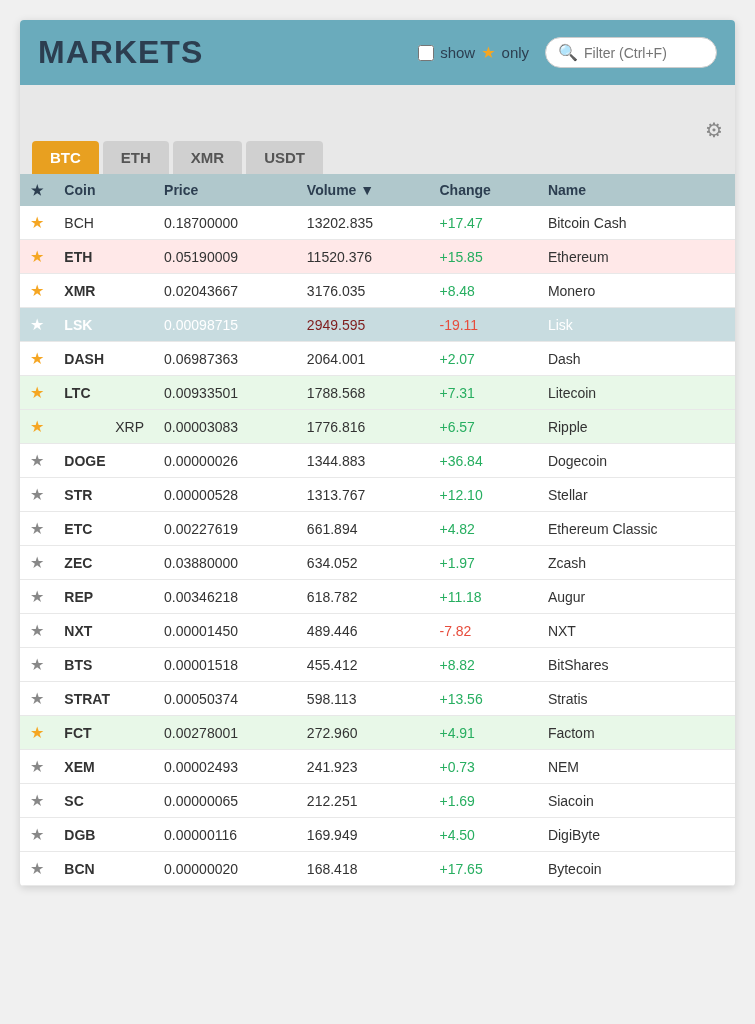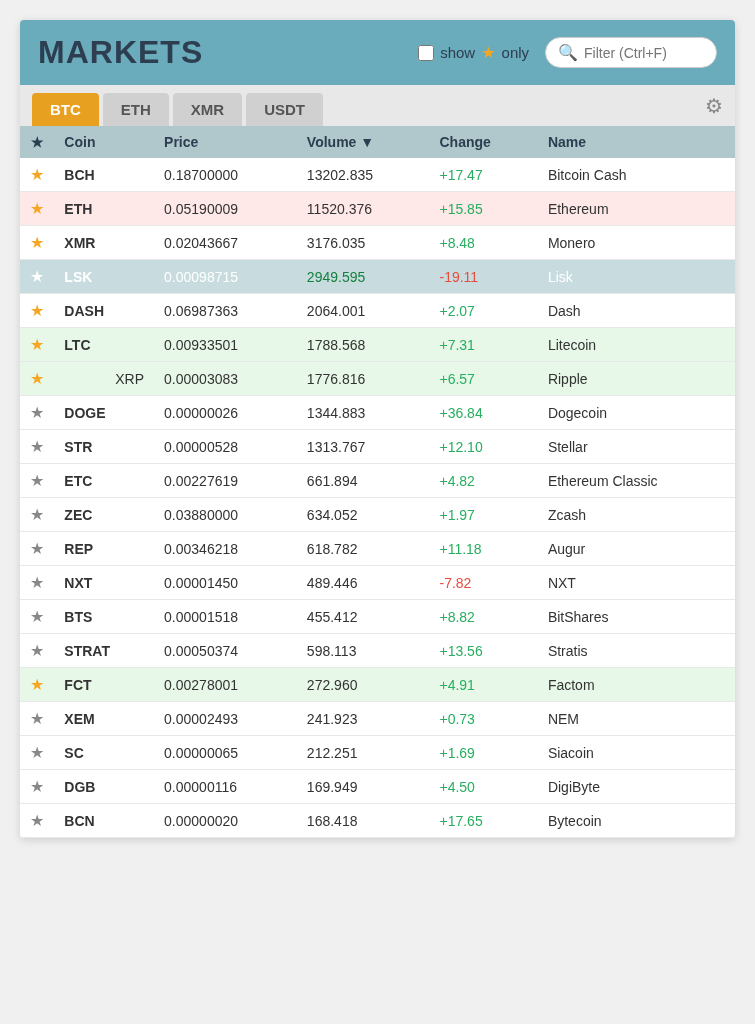--- a/index.html
+++ b/index.html
@@ -72,20 +72,21 @@
     .tabs-row {
       background: #e8e8e8;
       padding: 8px 12px 0 12px;
       display: flex;
       align-items: center;
       justify-content: space-between;
     }
     .tabs {
       display: flex;
       gap: 4px;
+      margin-top: 48px;
     }
     .tab {
       padding: 8px 18px;
       font-size: 15px;
       font-weight: bold;
       border-radius: 4px 4px 0 0;
       cursor: pointer;
       border: none;
       background: #d0d0d0;
       color: #555;
@@ -190,21 +191,21 @@
           <th style="cursor:pointer;">Volume ▼</th>
           <th>Change</th>
           <th>Name</th>
         </tr>
       </thead>
       <tbody id="table-body">
       <tr>
       <td>
         <span class="star filled" style="color:#f5a623">★</span>
       </td>
-      <td style="font-weight:bold;">BCH</td>
+      <td style="font-weight:normal;">BCH</td>
       <td style="">0.18700000</td>
       <td style="">13202.835</td>
       <td class="change-positive" style="">+17.47</td>
       <td style="">Bitcoin Cash</td>
     </tr>
           <tr class="row-red">
       <td>
         <span class="star filled" style="color:#f5a623">★</span>
       </td>
       <td style="font-weight:bold;">ETH</td>
@@ -222,21 +223,21 @@
       <td style="">3176.035</td>
       <td class="change-positive" style="">+8.48</td>
       <td style="">Monero</td>
     </tr>
           <tr class="row-selected">
       <td>
         <span class="star filled" style="color:#fff">★</span>
       </td>
       <td style="color:#fff;font-weight:bold;">LSK</td>
       <td style="color:#fff;">0.00098715</td>
-      <td style="color:#15803d;">2949.595</td>
+      <td style="color:#7f1d1d;">2949.595</td>
       <td class="" style="color:#e74c3c;">-19.11</td>
       <td style="color:#fff;">Lisk</td>
     </tr>
           <tr>
       <td>
         <span class="star filled" style="color:#f5a623">★</span>
       </td>
       <td style="font-weight:bold;">DASH</td>
       <td style="">0.06987363</td>
       <td style="">2064.001</td>

